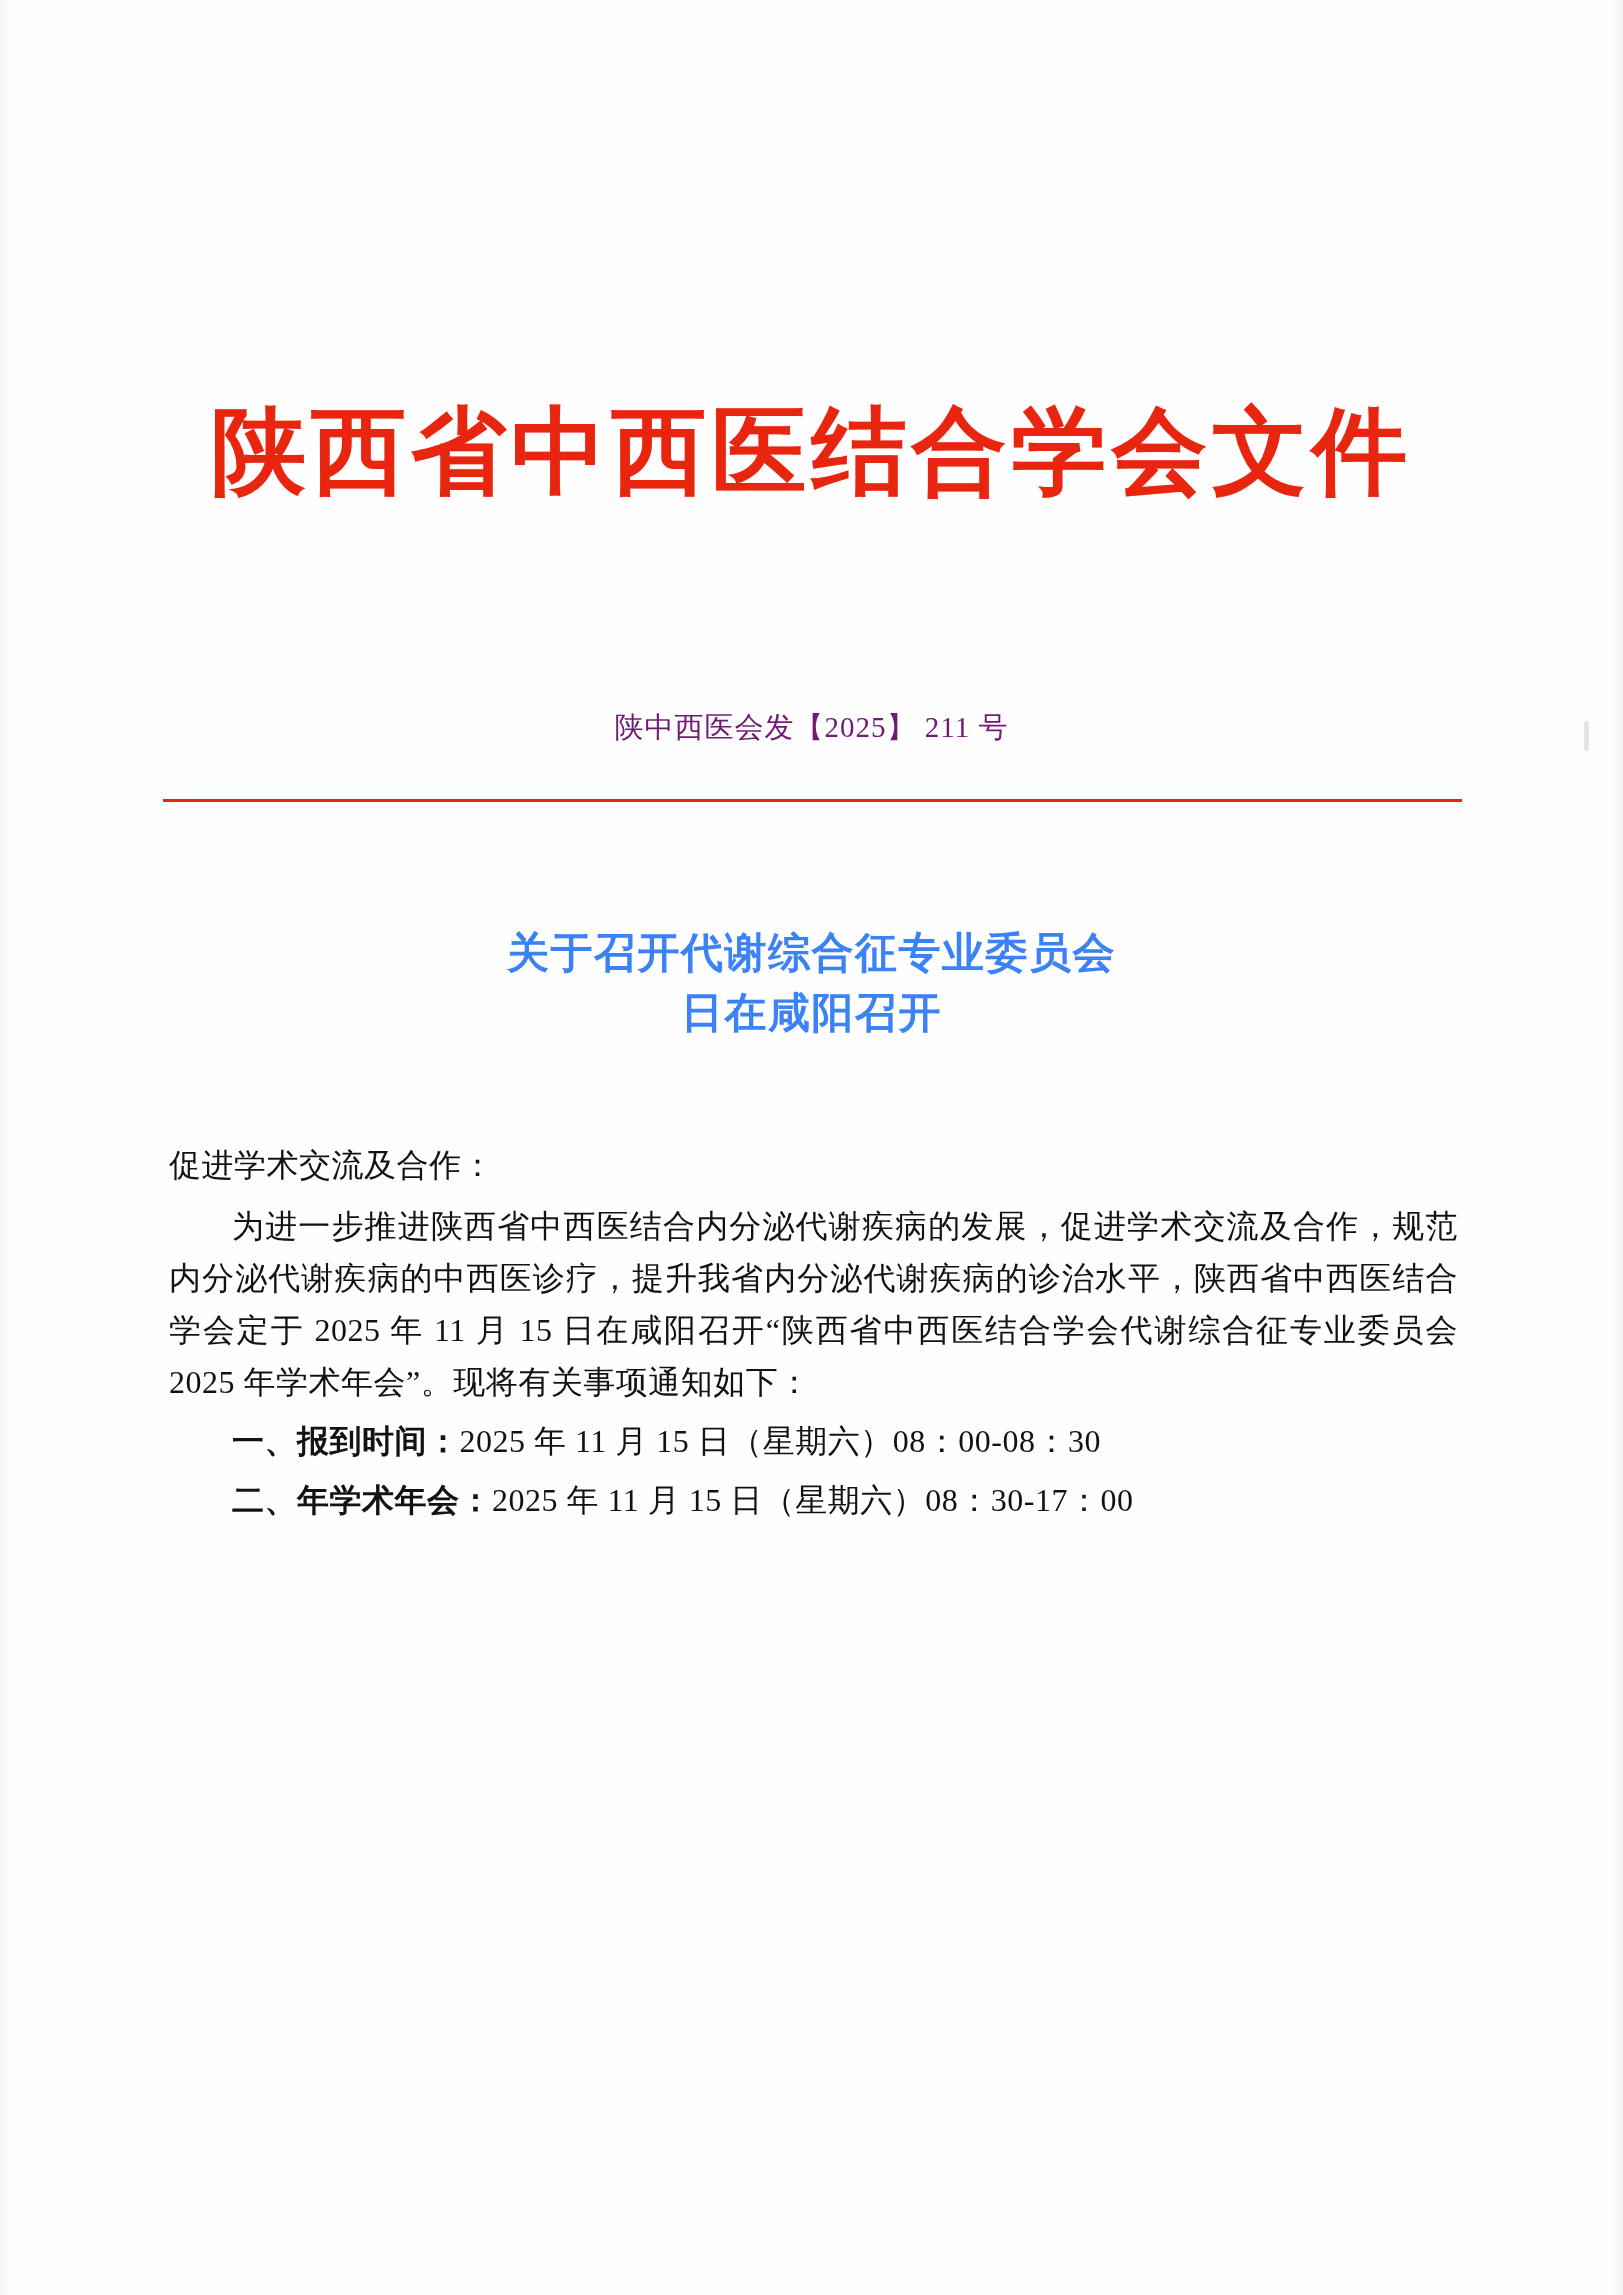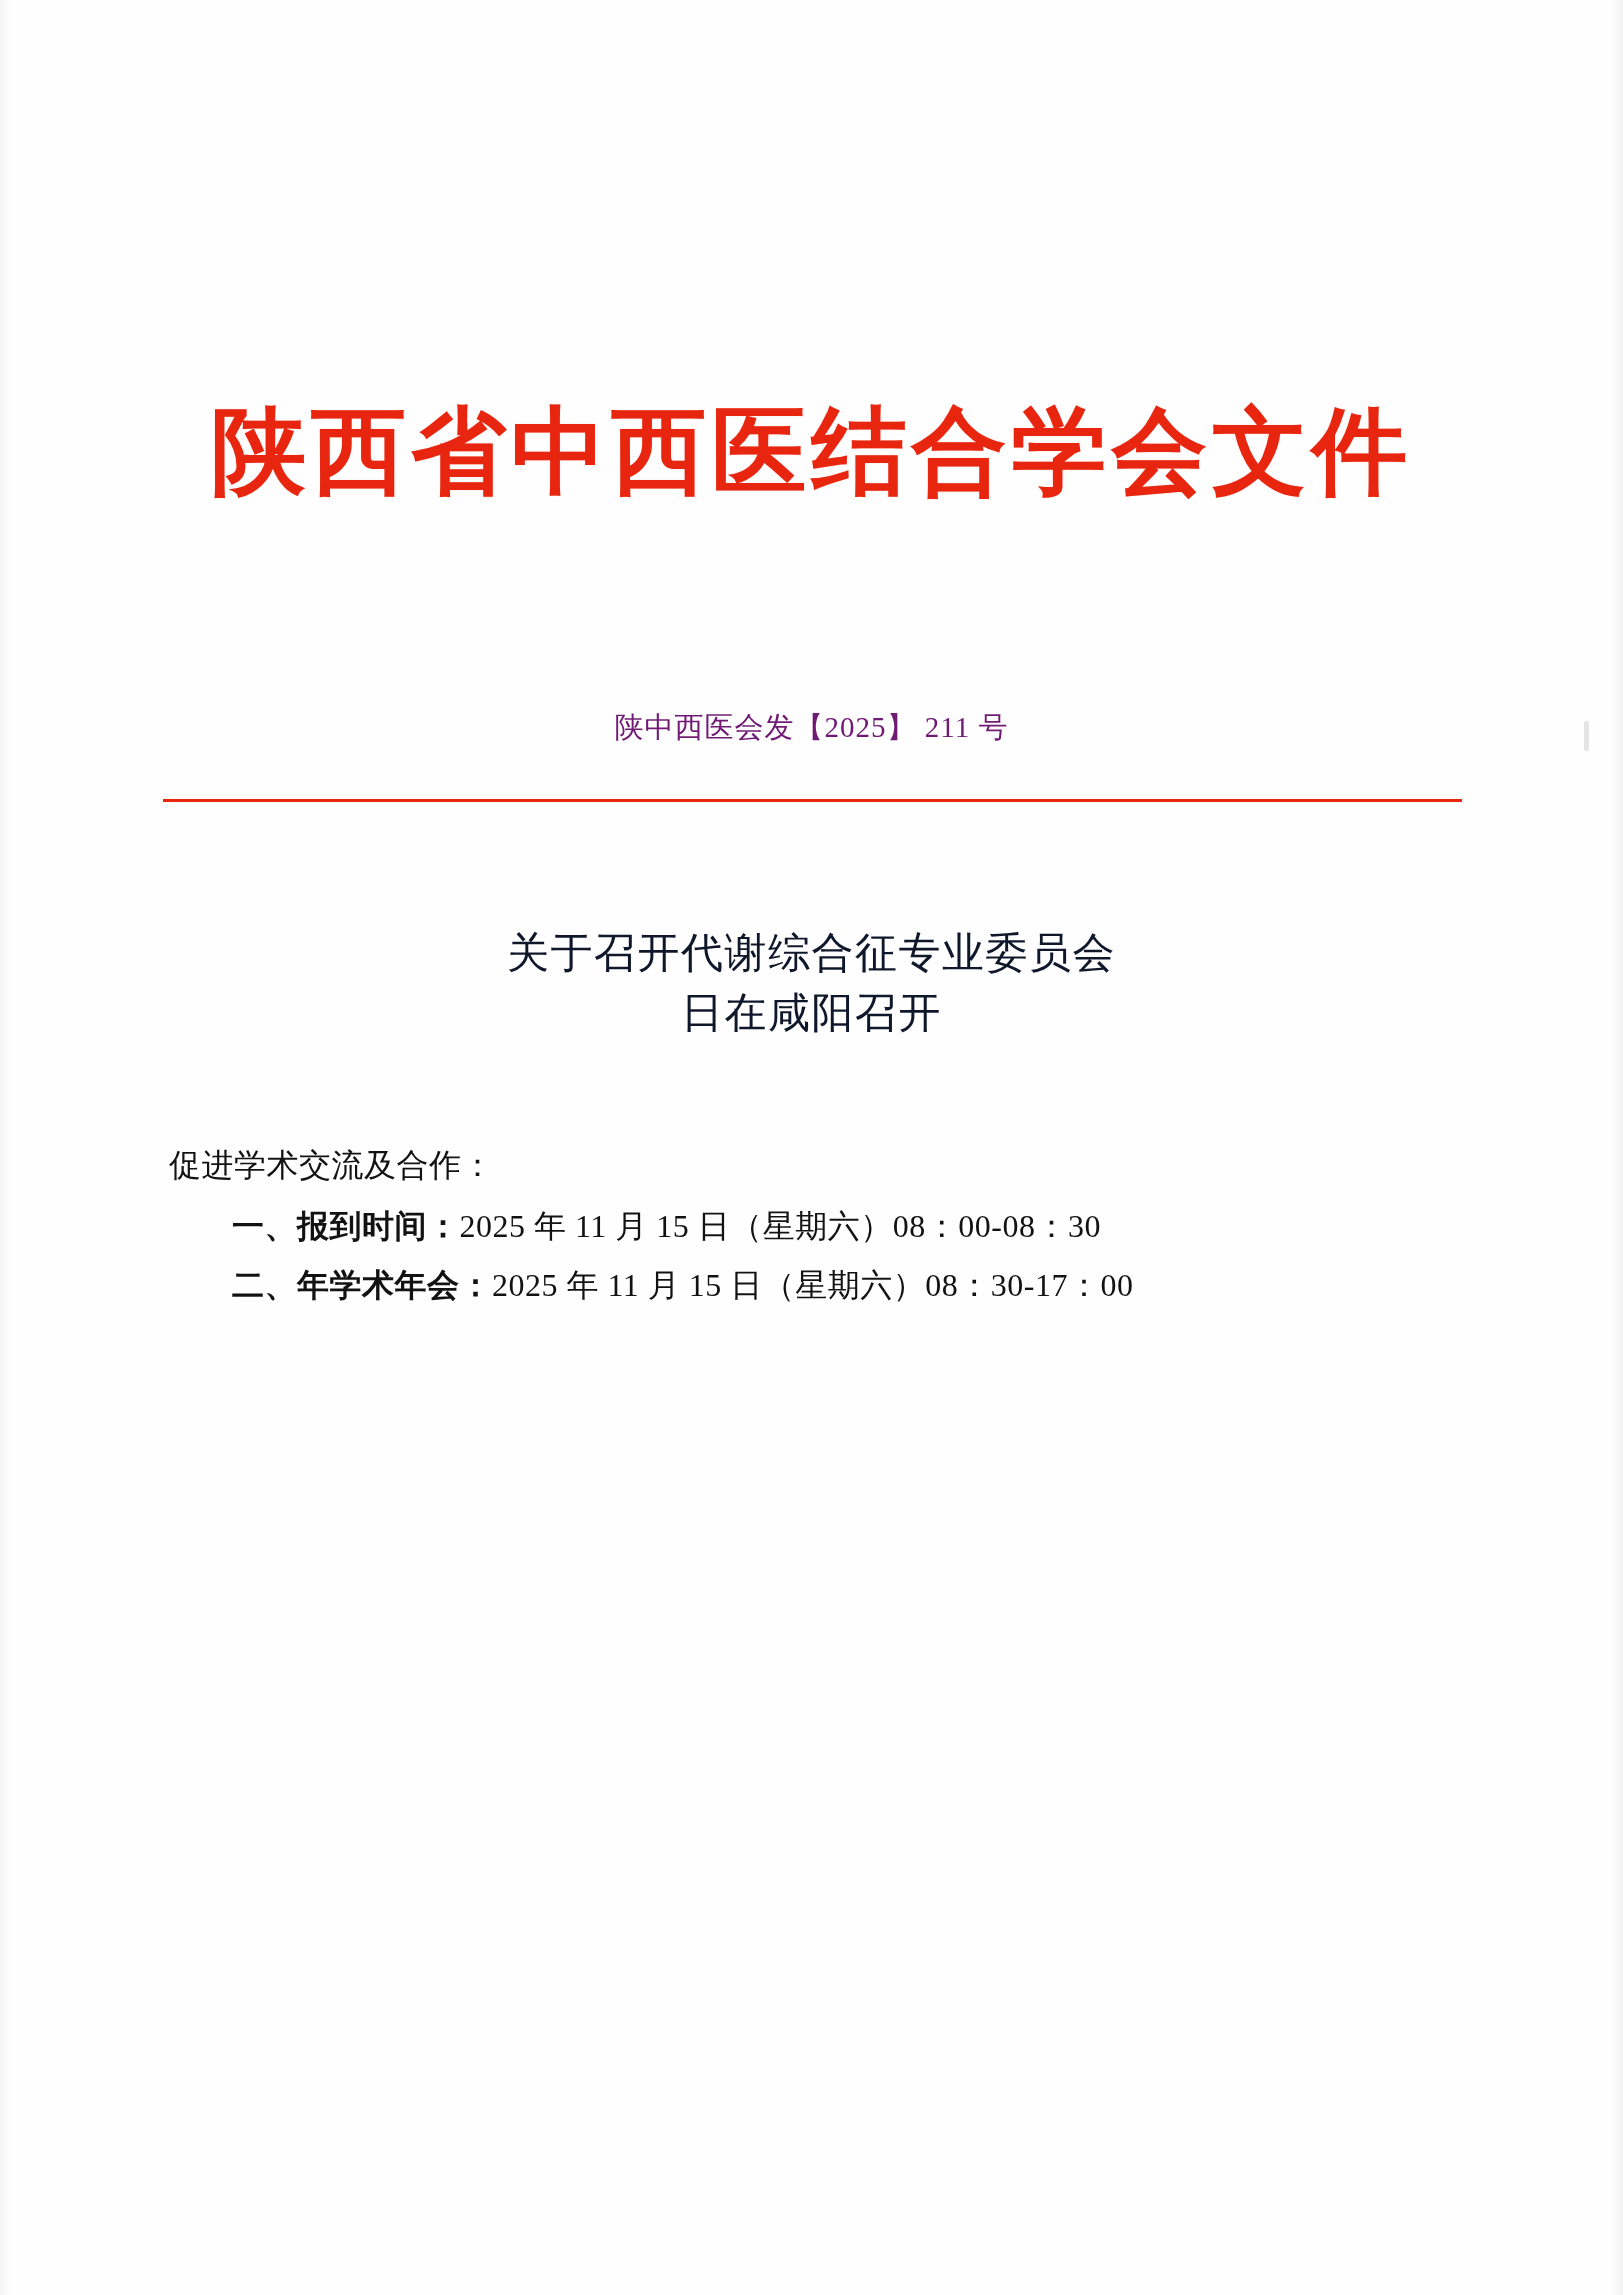--- a/index.html
+++ b/index.html
@@ -63,25 +63,25 @@
   }
 
   
   .doc-title {
     position: absolute;
     top: 923px;
     left: 0;
     width: 1623px;
     text-align: center;
     font-family: "DejaVu Serif", "Liberation Serif", serif;
-    font-weight: normal;
+    font-weight: bold;
     font-size: 42px;
     line-height: 1.42;
     letter-spacing: 1.5px;
-    color: #0f172a;
+    color: #3b82f6;
   }
   .doc-title .line { display: block; }
 
   
   .body-block {
     position: absolute;
     top: 1140px;
     left: 169px;
     width: 1289px;
     font-size: 32px;
@@ -152,20 +152,21 @@
 
   <div class="doc-title">
     <span class="line">关于召开代谢综合征专业委员会</span>
     <span class="line">日在咸阳召开</span>
   </div>
 
   <div class="body-block">
 
     <p class="salutation">促进学术交流及合作：</p>
 
+    <p class="para">为进一步推进陕西省中西医结合内分泌代谢疾病的发展，促进学术交流及合作，规范内分泌代谢疾病的中西医诊疗，提升我省内分泌代谢疾病的诊治水平，陕西省中西医结合学会定于 2025 年 11 月 15 日在咸阳召开“陕西省中西医结合学会代谢综合征专业委员会 2025 年学术年会”。现将有关事项通知如下：</p>
 
     <p class="item">
       <b>一、报到时间：</b><span>2025 年 11 月 15 日（星期六）08：00-08：30</span>
     </p>
 
     <p class="item">
       <b>二、年学术年会：</b><span>2025 年 11 月 15 日（星期六）08：30-17：00</span>
     </p>
 
 

